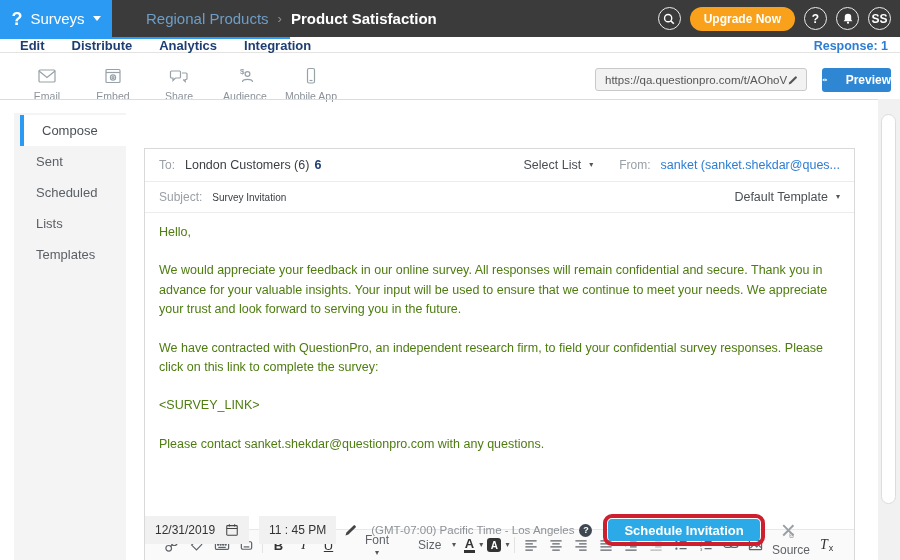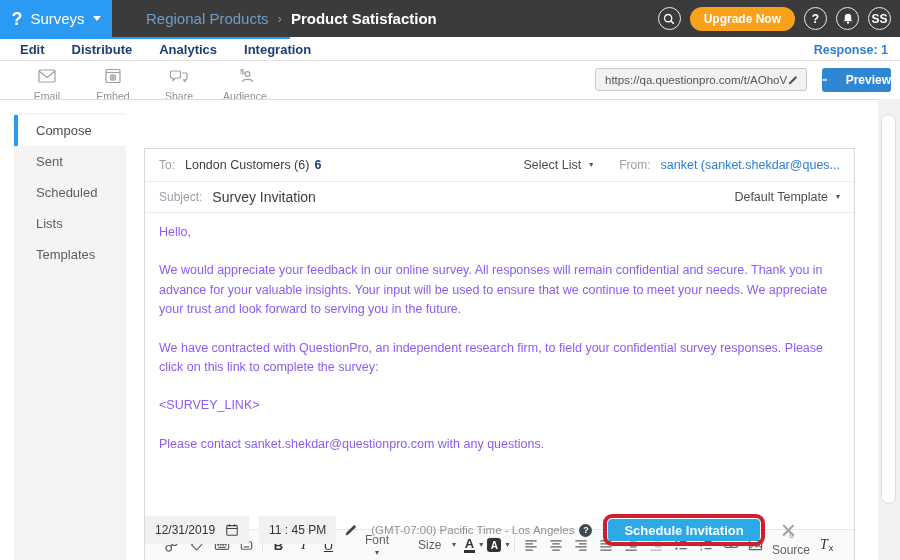--- a/index.html
+++ b/index.html
@@ -20,58 +20,58 @@
   .breadcrumb{margin-left:34px; display:flex; align-items:center; gap:9px; font-size:15px;}
   .bc-parent{color:#6f9dc6; cursor:pointer;}
   .bc-sep{color:#8f8f8f; font-size:13px;}
   .bc-current{color:#fff; font-weight:600;}
   .topbar-right{margin-left:auto; margin-right:9px; display:flex; align-items:center; gap:9px;}
   .circle-btn{width:23px; height:23px; border:1.5px solid #ececec; border-radius:50%; color:#fff; display:flex; align-items:center; justify-content:center; font-size:12px; font-weight:bold; cursor:pointer; flex:none;}
   .upgrade{height:24px; padding:0 14px; border-radius:12px; background:var(--upgrade-orange); color:#fff; font-weight:bold; font-size:12px; display:flex; align-items:center; cursor:pointer; white-space:nowrap;}
 
   
   .accent-line{position:absolute; top:37px; left:0; width:290px; height:2px; background:var(--accent-blue); z-index:3;}
-  .tabbar{position:absolute; top:37px; left:0; right:0; height:24px; background:#fff; border-bottom:1px solid #e3e3e3; display:flex; align-items:center; padding:2px 12px 0 20px;}
+  .tabbar{position:absolute; top:37px; left:0; right:0; height:16px; background:#fff; border-bottom:1px solid #e3e3e3; display:flex; align-items:center; padding:2px 12px 0 20px;}
   .tab{font-size:13px; font-weight:bold; color:var(--navy); margin-right:27px; cursor:pointer;}
   .tab.active{text-underline-offset:3px;}
   .response{margin-left:auto; color:var(--link-blue); font-size:12.5px; font-weight:bold;}
 
   
   .channelbar{position:absolute; top:62px; left:14px; display:flex;}
   .channel{width:66px; display:flex; flex-direction:column; align-items:center; gap:4px; padding-top:4px; cursor:pointer;}
   .channel svg{stroke:#97a1a8; fill:none; stroke-width:1.2;}
   .channel-label{font-size:10.5px; color:#8a9299;}
   .channel-divider{position:absolute; top:99px; left:0; right:0; height:1px; background:#dcdcdc;}
   .url-box{position:absolute; top:68px; left:595px; width:212px; height:23px; background:#f2f2f2; border:1px solid #c9c9c9; border-radius:3px; display:flex; align-items:center; padding:0 7px 0 9px; cursor:text;}
   .url-text{flex:1; font-size:11.5px; color:#555; white-space:nowrap; overflow:hidden;}
   .url-edit{display:flex; cursor:pointer;}
   .preview-btn{position:absolute; top:68px; left:822px; width:69px; height:24px; background:var(--preview-blue); border-radius:3px; color:#fff; display:flex; align-items:center; justify-content:center; gap:18px; font-size:12px; font-weight:600; cursor:pointer;}
 
   
   .sidebar{position:absolute; top:113px; left:14px; width:112px; bottom:0; background:#f4f4f4; padding-top:2px;}
   .side-item{height:31px; display:flex; align-items:center; padding-left:18px; font-size:13px; color:#5a6066; border-left:4px solid transparent; cursor:pointer;}
-  .side-item.active{background:#fff; border-left-color:var(--accent-blue); color:#4a5055;}
+  .side-item.active{background:#fff; border-left-color:var(--accent-blue); color:#4a5055;margin-left:6px;}
 
   
   .compose-panel{position:absolute; top:148px; left:144px; width:711px; height:413px; border:1px solid #d9d9d9; background:#fff; display:flex; flex-direction:column;}
   .row{display:flex; align-items:center; padding:0 14px; border-bottom:1px solid #ececec; flex:none;}
   .row-to{height:33px;}
   .row-subject{height:31px;}
   .field-label{color:#9aa0a6; font-size:12px; margin-right:10px; flex:none;}
   .to-value{color:#3a3f44; font-size:12.5px; cursor:pointer;}
   .to-count{color:var(--navy); font-weight:bold; font-size:12.5px; margin-left:5px; cursor:pointer;}
   .dd{display:flex; align-items:center; gap:8px; color:#4a4f54; font-size:12.5px; cursor:pointer; white-space:nowrap;}
   .dd-select{margin-left:auto; margin-right:26px;}
   .caret-sm{color:#555; font-size:8px; line-height:1;}
   .from-wrap{display:flex; align-items:center; min-width:0;}
   .from-value{color:var(--link-blue); font-size:12.5px; white-space:nowrap; overflow:hidden; max-width:218px; cursor:pointer;}
-  .subject-value{color:#3a3f44; font-size:14px; cursor:text;}
+  .subject-value{color:#3a3f44; font-size:10px; cursor:text;}
   .dd-template{margin-left:auto;}
 
-  .body-area{flex:1; padding:10px 14px 0; font-size:12.5px; color:#8b5cf6; line-height:1.55; overflow:hidden; cursor:text;}
+  .body-area{flex:1; padding:10px 14px 0; font-size:12.5px; color:#4d7c0f; line-height:1.55; overflow:hidden; cursor:text;}
   .body-area p{margin:0 0 19px;}
 
   
   .editor-toolbar{height:31px; border-top:1px solid #e8e8e8; background:#fafafa; display:flex; align-items:center; padding:0 6px 0 14px; flex:none;}
   .tb{display:flex; align-items:center; justify-content:center; min-width:25px; height:24px; cursor:pointer; color:#5f6368; flex:none;}
   .tb svg{stroke:#5f6368; fill:none; stroke-width:1.3;}
   .tb-sep{width:1px; height:16px; background:#e3e3e3; margin:0 3px; flex:none;}
   .tb-bold{font-weight:bold; font-size:13px; color:#333;}
   .tb-italic{font-style:italic; font-family:"Liberation Serif",serif; font-size:14px; color:#333;}
   .tb-underline{text-decoration:underline; font-size:13px; color:#333;}
@@ -172,20 +172,27 @@
       <span class="channel-label">Share</span>
     </div>
     <div class="channel">
       <svg width="22" height="20" viewBox="0 0 22 18">
           <text x="6" y="7" font-size="8" stroke="none" fill="#97a1a8" font-weight="bold">$</text>
           <circle cx="13.5" cy="7" r="2.4"></circle>
           <path d="M8.5 15 c0-3.4 10-3.4 10 0"></path>
         </svg>
       <span class="channel-label">Audience</span>
     </div>
+    <div class="channel">
+      <svg width="22" height="20" viewBox="0 0 22 18">
+          <rect x="7.5" y="1.5" width="7" height="14.5" rx="1.5"></rect>
+          <path d="M9.5 13.5 H12.5"></path>
+        </svg>
+      <span class="channel-label">Mobile App</span>
+    </div>
   </div>
   <div class="channel-divider"></div>
 
   <div class="url-box">
     <span class="url-text">https://qa.questionpro.com/t/AOhoVZfqml</span>
     <span class="url-edit">
       <svg width="12" height="12" viewBox="0 0 14 14">
           <path d="M2 12.2 L2.8 9.6 L9.6 2.8 a0.8 0.8 0 0 1 1.1 0 l0.7 0.7 a0.8 0.8 0 0 1 0 1.1 L4.6 11.4 Z" fill="#555" stroke="none"></path>
         </svg>
     </span>

